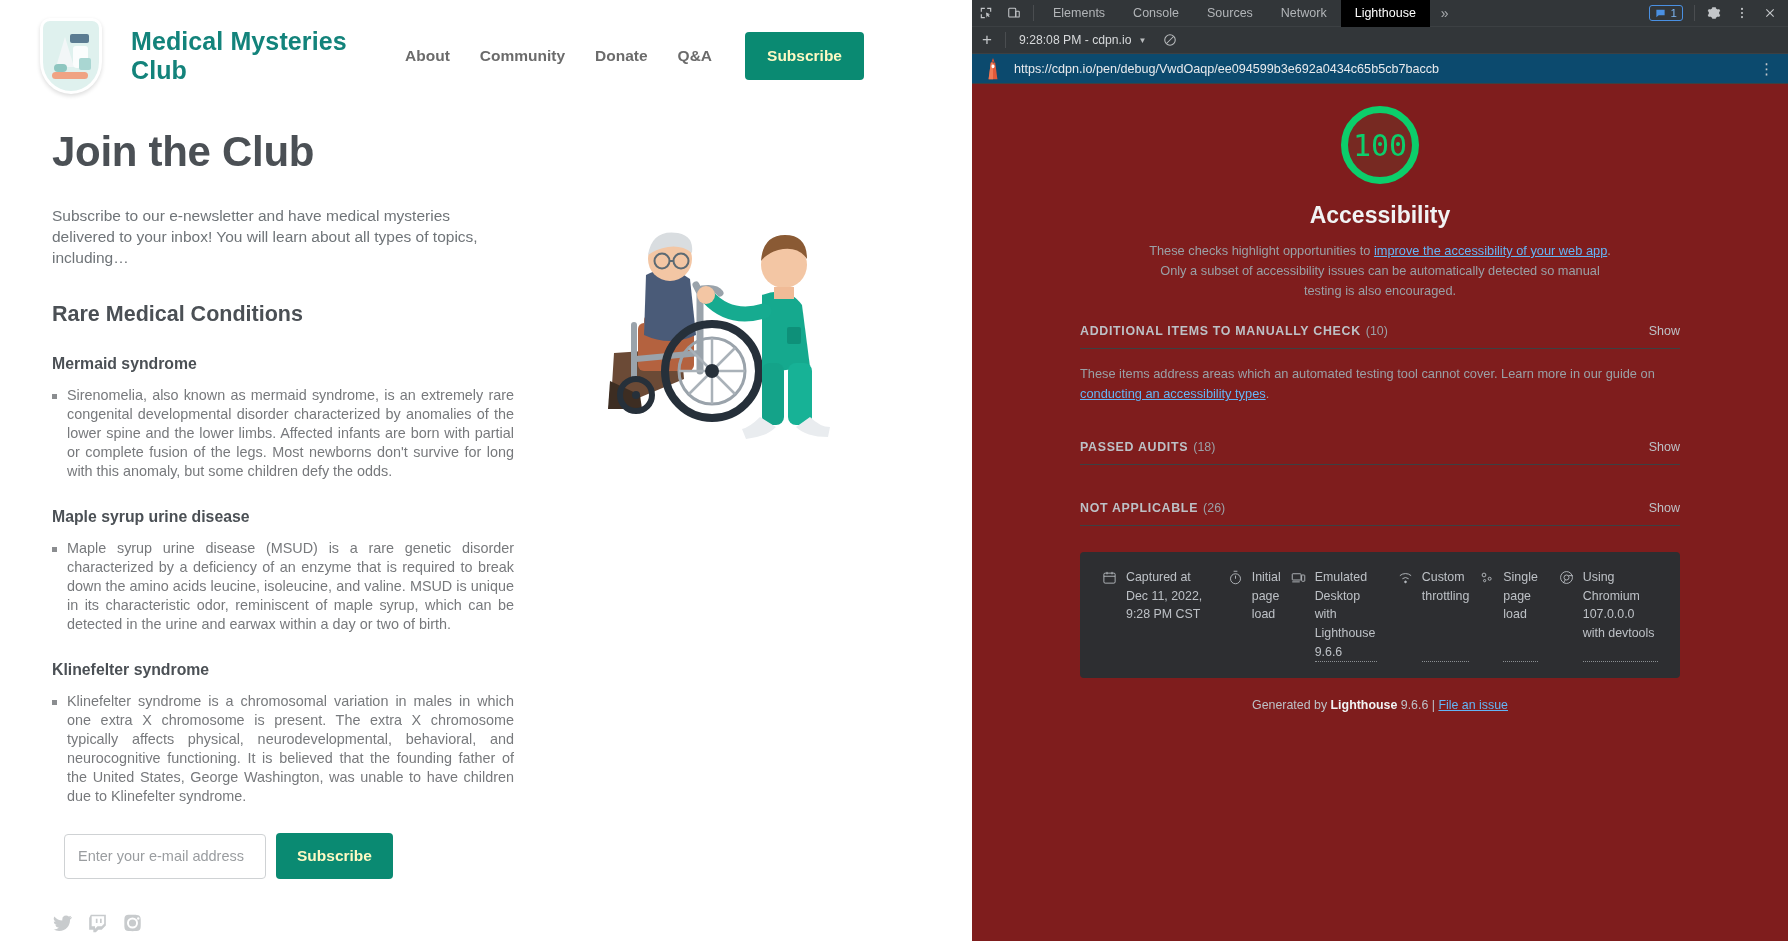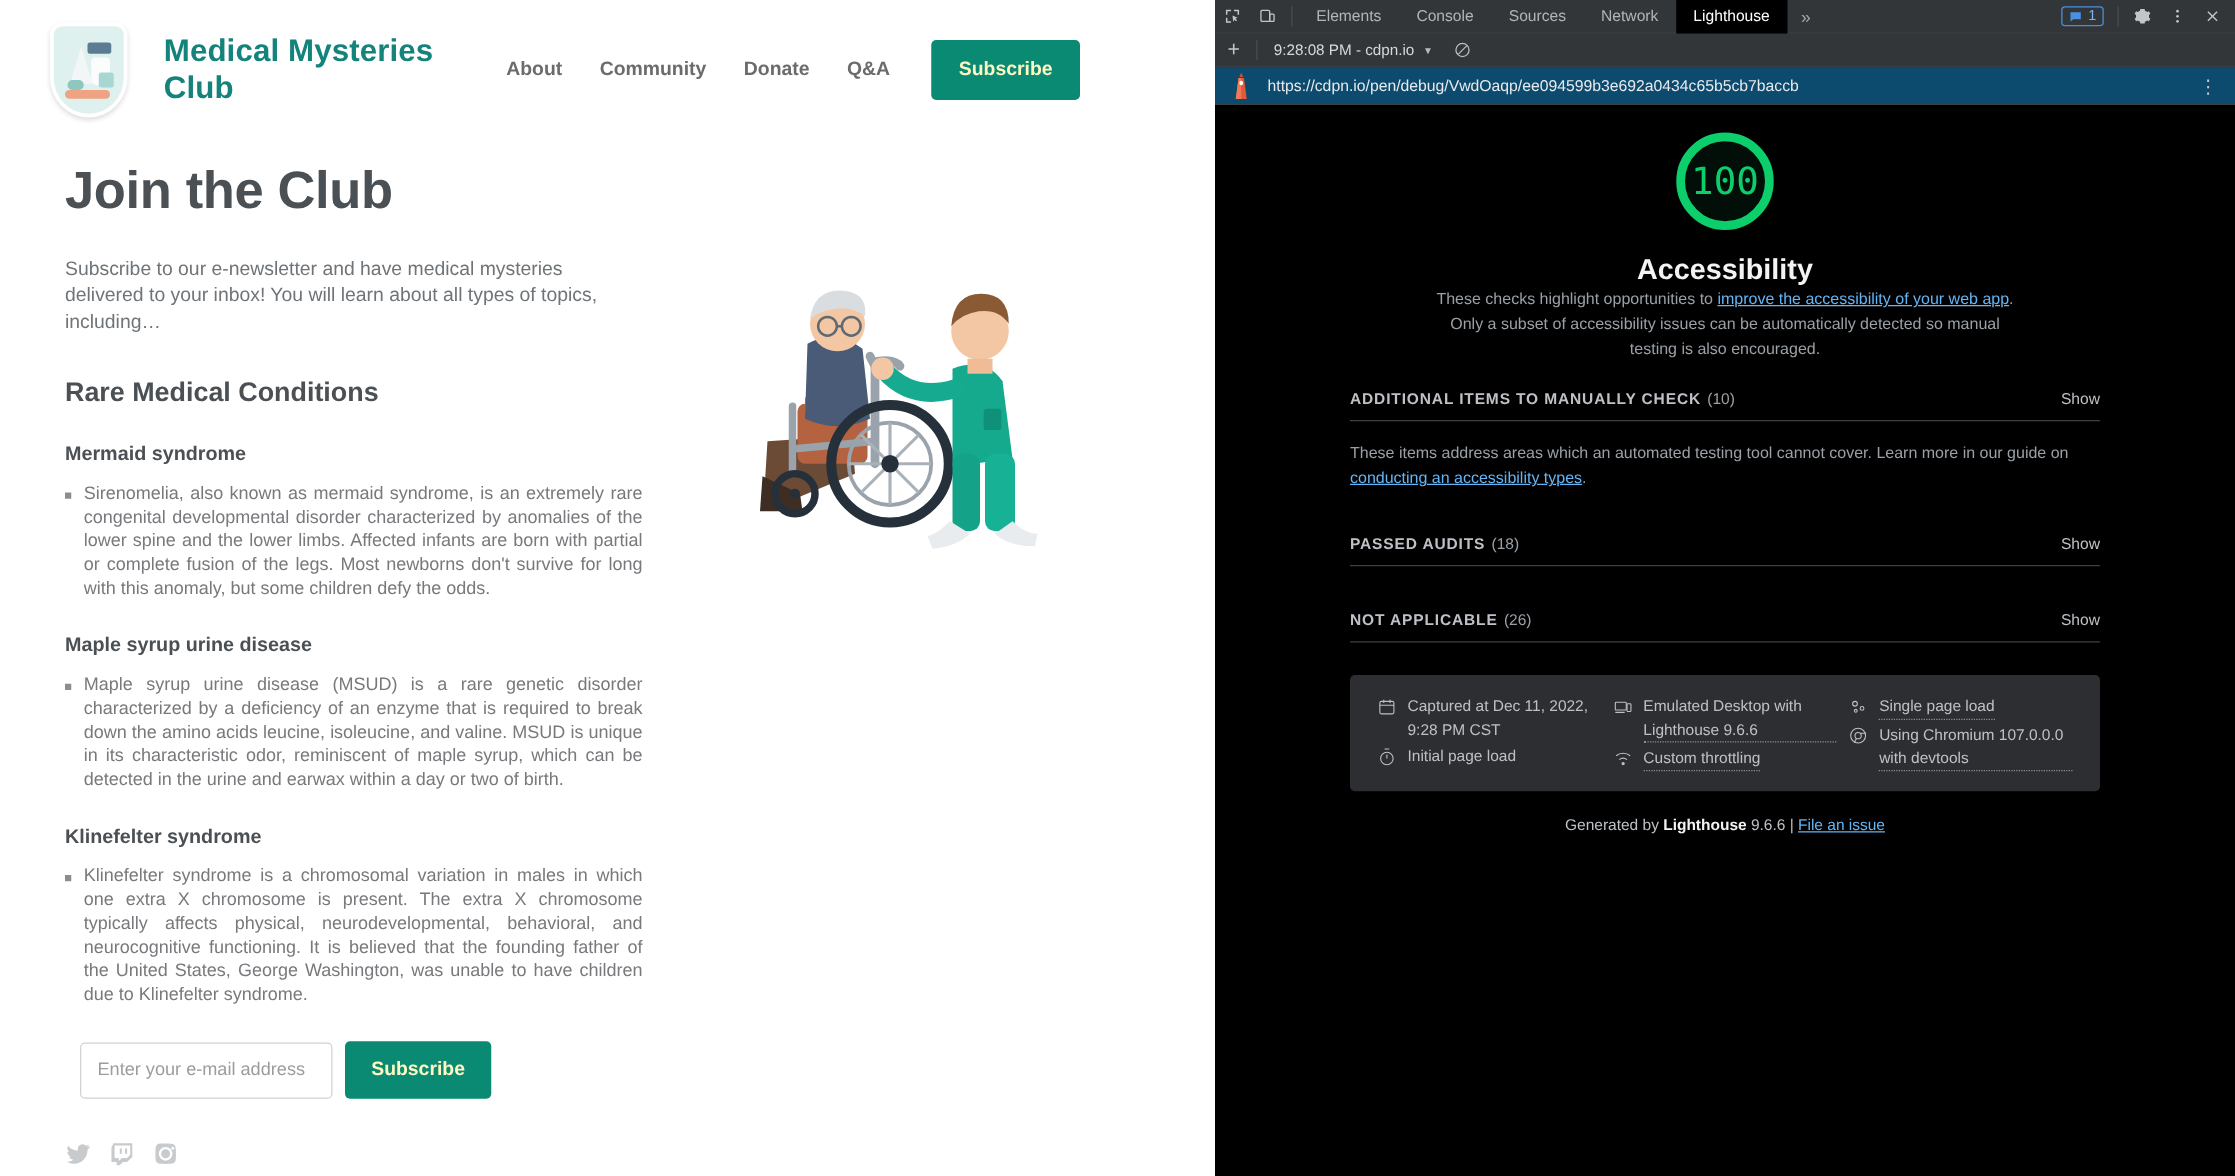--- a/index.html
+++ b/index.html
@@ -165,52 +165,52 @@
 
   .dt-urlbar {
     height: 30px; background: #0c4a6e; display: flex; align-items: center;
     padding: 0 8px 0 12px; flex: 0 0 30px; border-bottom: 1px solid #3c4043;
   }
   .lh-logo { width: 18px; height: 22px; margin-right: 12px; flex: 0 0 18px; }
   .url-text { color: #e8eaed; font-size: 12.6px; white-space: nowrap; overflow: hidden; }
   .kebab { margin-left: auto; color: #c3c6c9; cursor: pointer; font-size: 15px; letter-spacing: 0; padding: 0 6px;}
 
   .report {
-    flex: 1; background: #000000; overflow: hidden; position: relative;
+    flex: 1; background: #7f1d1d; overflow: hidden; position: relative;
     display: flex; flex-direction: column; align-items: center;
   }
   .gauge-wrap { margin-top: 22px; display: flex; flex-direction: column; align-items: center; }
   .gauge {
     width: 78px; height: 78px; border-radius: 50%;
     border: 7px solid #0cce6b; display: flex; align-items: center; justify-content: center;
     background: rgba(12,206,107,.07);
   }
   .gauge-score { font-size: 30px; color: #0cce6b; font-family: "DejaVu Sans Mono", monospace; }
   .cat-title { font-size: 23px; font-weight: 700; color: #f1f3f4; margin-top: 18px; }
   .cat-desc {
     width: 477px; text-align: center; font-size: 12.8px; line-height: 1.55;
-    color: #9aa0a6; 
+    color: #9aa0a6; margin-top: 12px;
   }
   .cat-desc a, .lh-link { color: #64b5f6; text-decoration: underline; cursor: pointer; }
 
   .clump { width: 600px; margin-top: 24px; }
   .clump-head {
     display: flex; align-items: flex-start; font-size: 12.4px; letter-spacing: .7px;
     color: #bdc1c6; font-weight: 600; padding-bottom: 10px;
   }
   .clump-count { color: #9aa0a6; font-weight: 400; margin-left: 5px; letter-spacing: 0; }
   .clump-toggle { margin-left: auto; color: #bdc1c6; font-weight: 400; letter-spacing: 0; cursor: pointer; font-size: 12.5px; }
   .clump-rule { border-top: 1px solid #3c4043; }
   .clump-body { font-size: 12.8px; line-height: 1.55; color: #9aa0a6; padding: 15px 0 10px 0; }
 
   .meta-box {
     width: 600px; margin-top: 26px; background: #2d2e31; border-radius: 4px;
     padding: 16px 22px; display: flex; gap: 10px;
   }
-  .meta-col { flex: 1; display: flex; flex-direction: column; gap: 3px; }
+  .meta-col { flex: 1; display: flex; flex-direction: row; gap: 21px; }
   .meta-item { display: flex; gap: 9px; font-size: 12.4px; color: #bdc1c6; line-height: 1.5; }
   .meta-item .mi-ico { flex: 0 0 15px; width: 15px; height: 15px; margin-top: 2px; }
   .meta-item .mi-ico svg { fill: none; stroke: #bdc1c6; stroke-width: 1.4; }
   .meta-item .mi-dash { border-bottom: 1px dotted #8b8f93; }
   .gen-by { margin-top: 20px; font-size: 12.4px; color: #bdc1c6; }
   .gen-by b { color: #f1f3f4; }
 </style>
 </head>
 <body>
 

